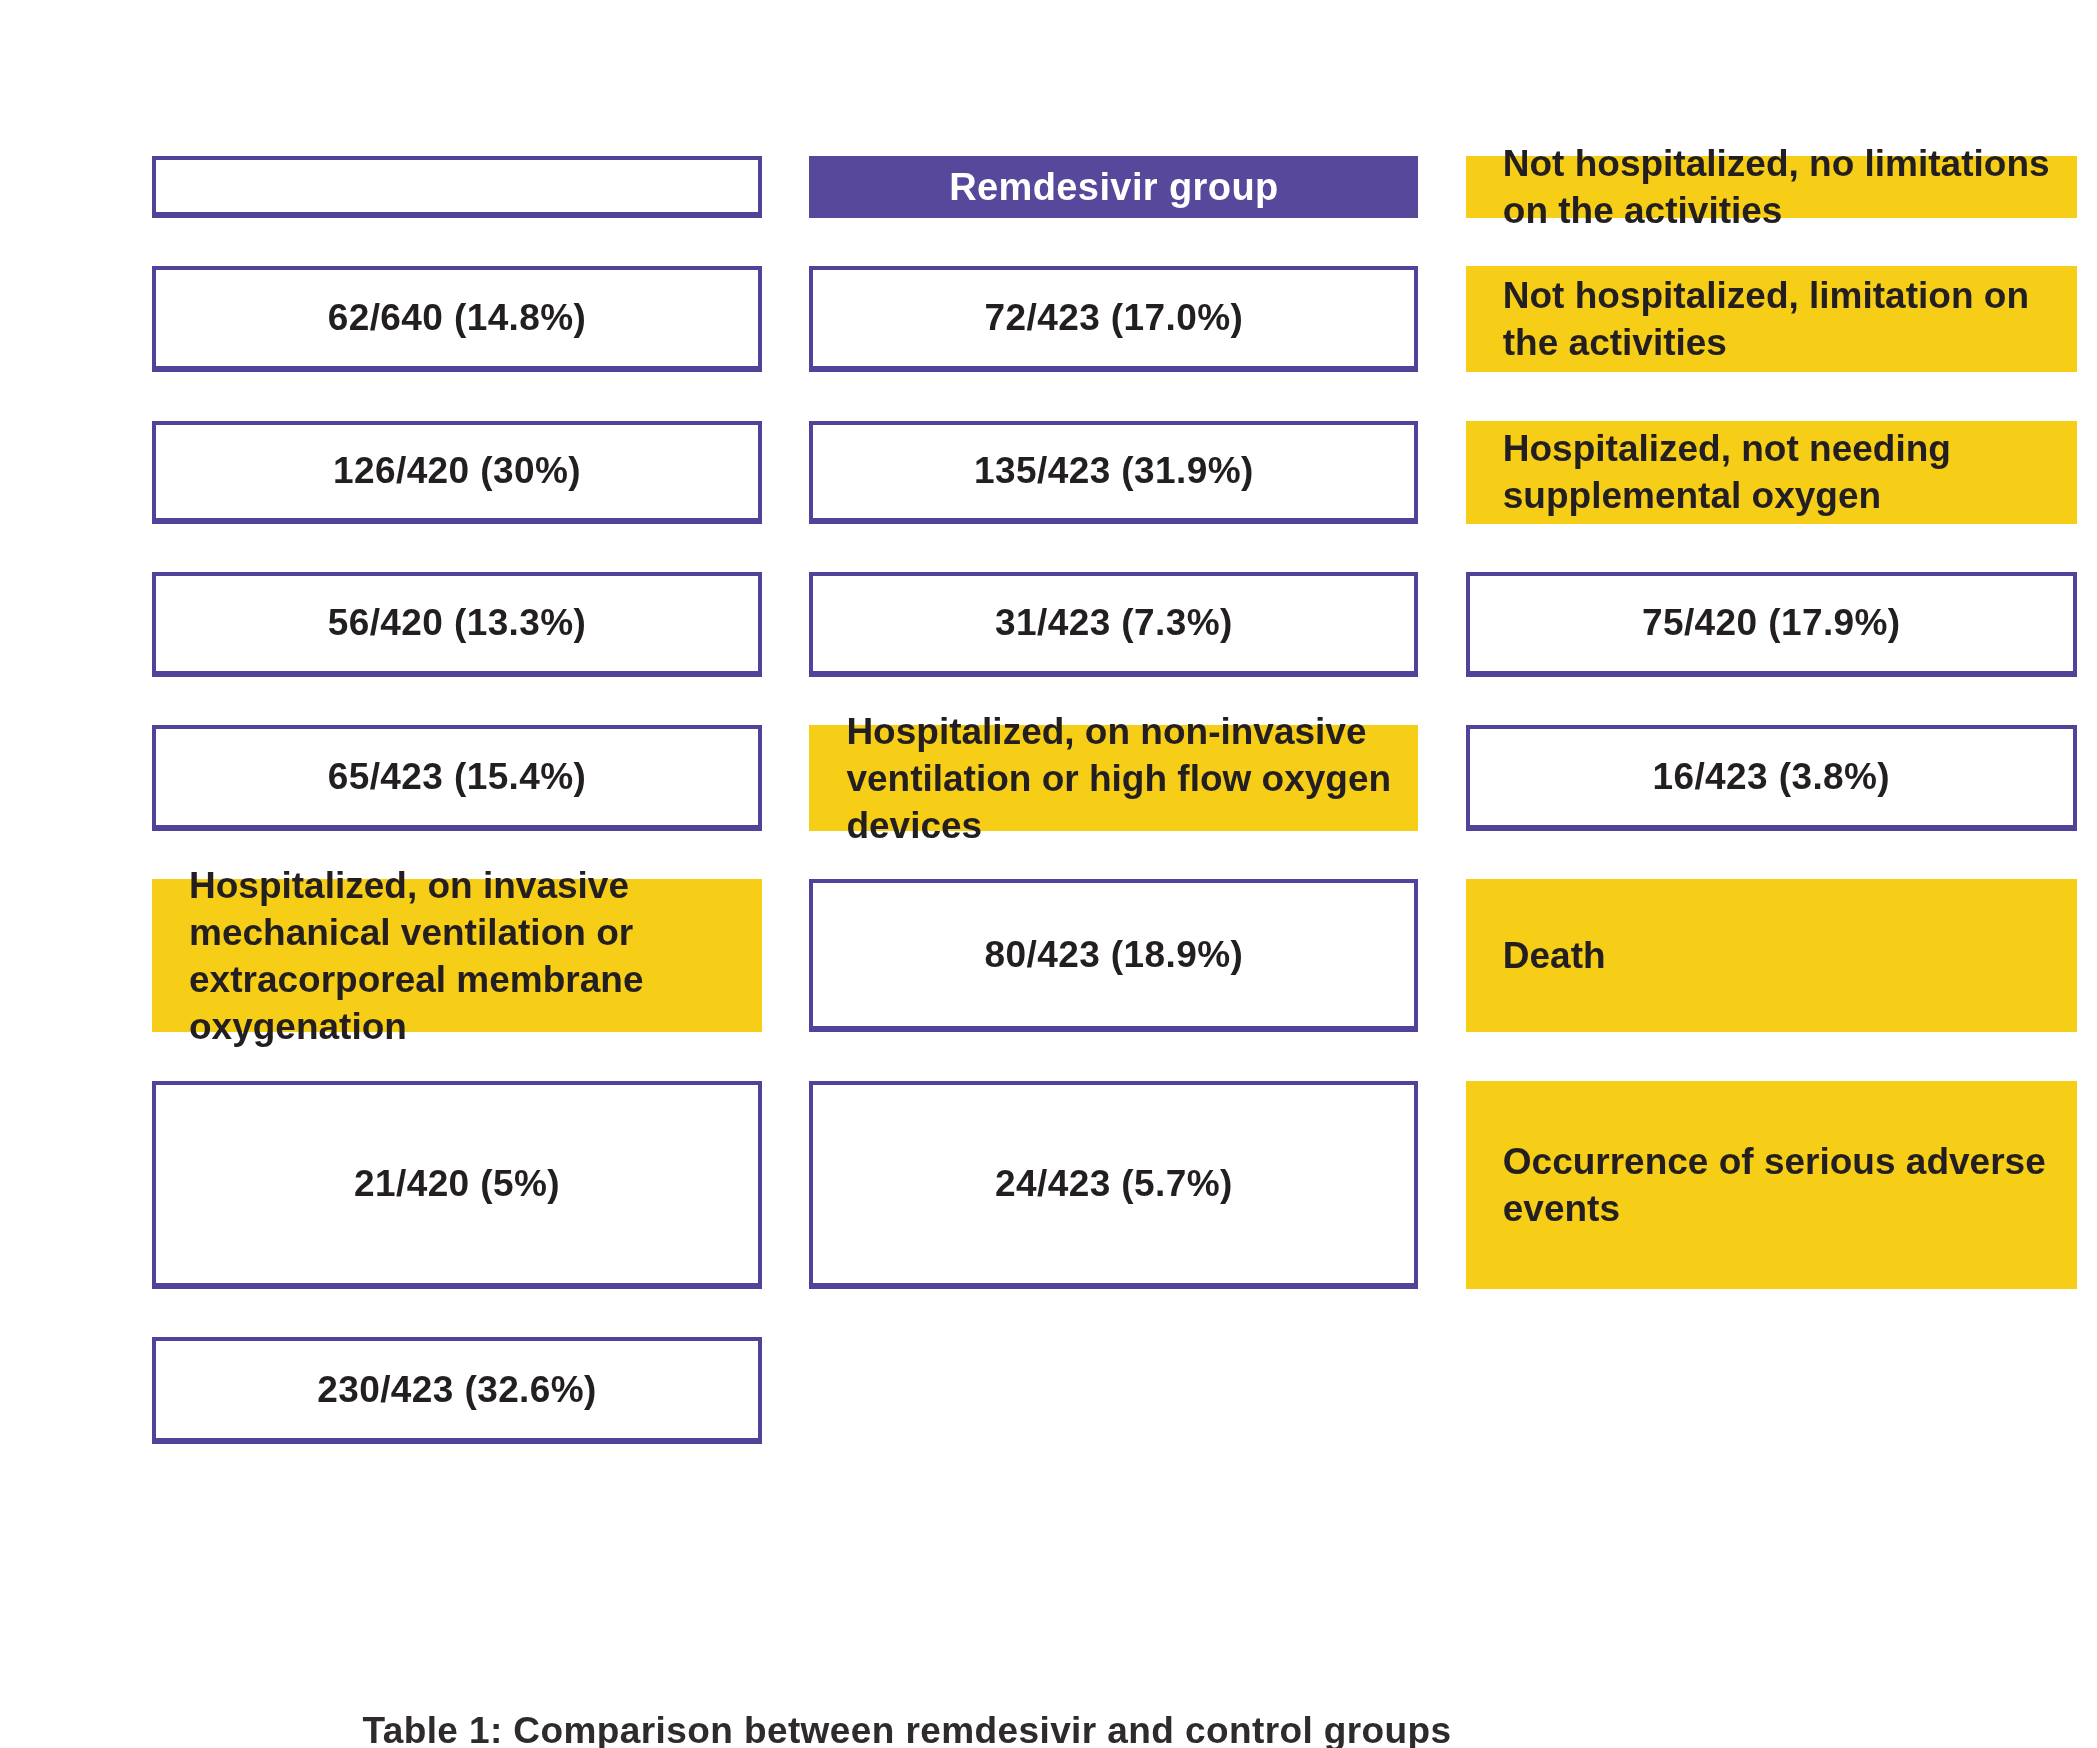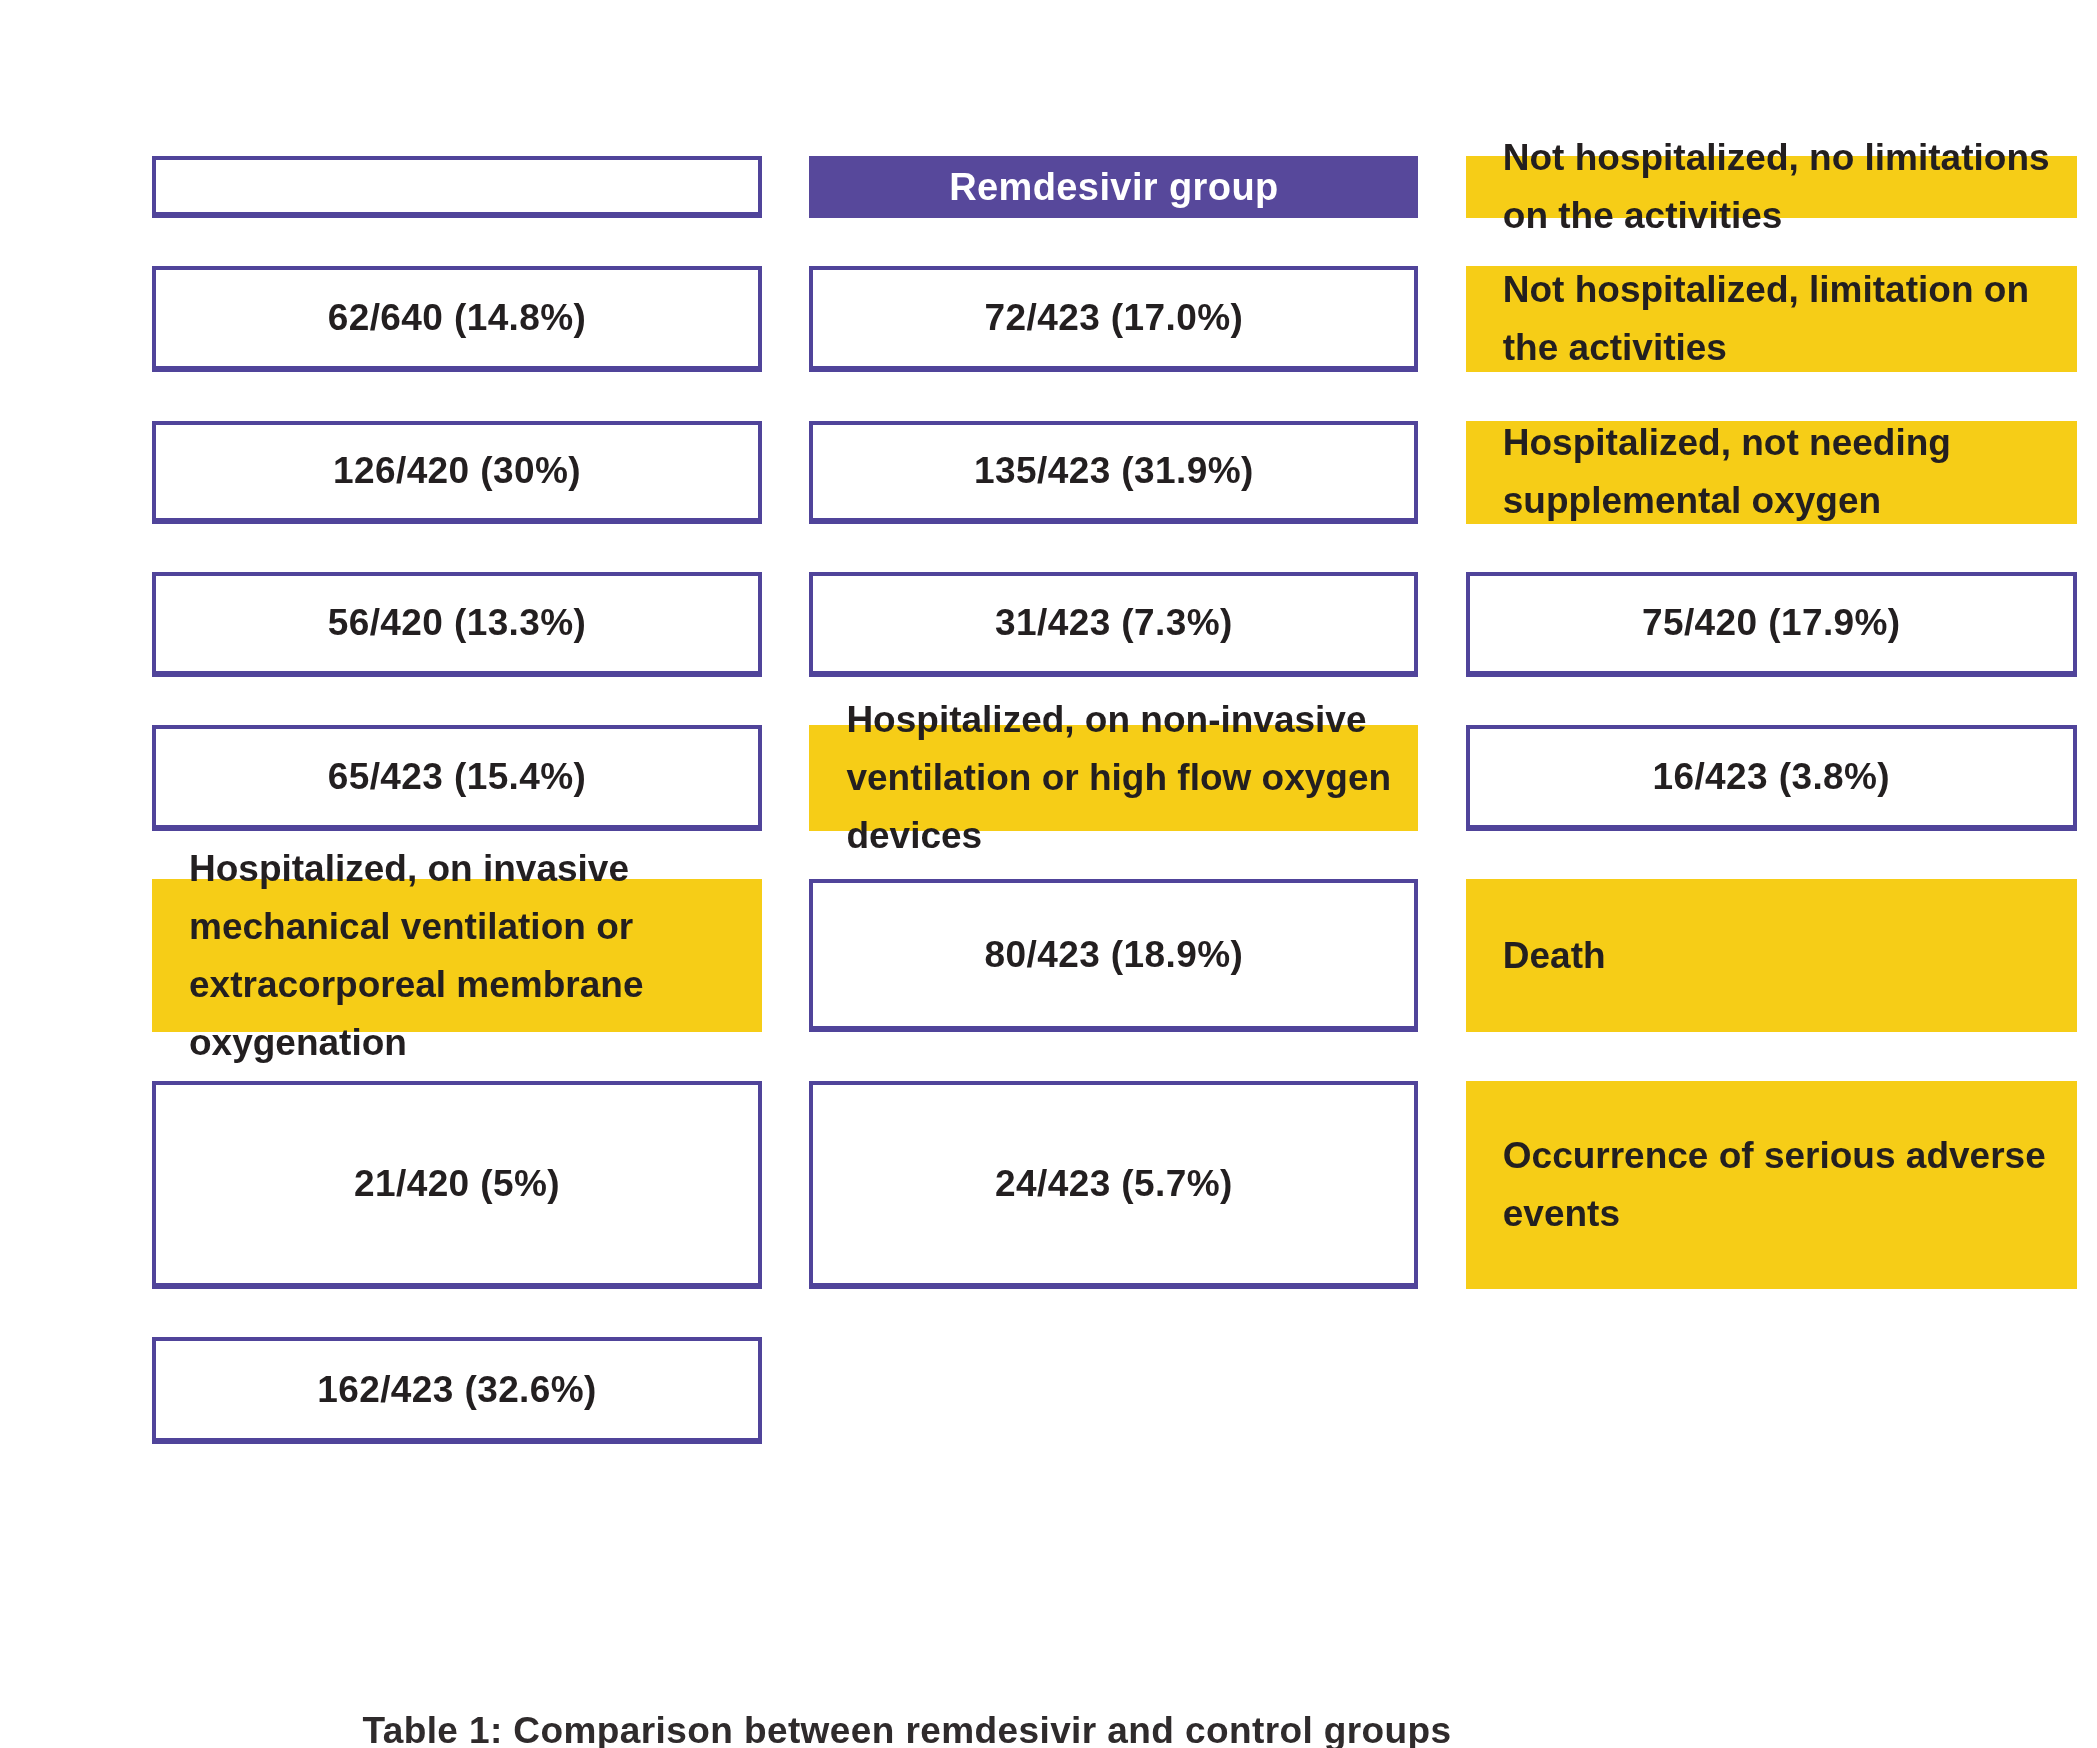--- a/index.html
+++ b/index.html
@@ -45,21 +45,21 @@
     justify-content: center;
     text-align: center;
     letter-spacing: 0.4px;
   }
 
   .row-label {
     background: var(--label-yellow);
     color: var(--text-dark);
     font-size: 37px;
     font-weight: 600;
-    line-height: 58px;
+    line-height: 47px;
     justify-content: flex-start;
     text-align: left;
     padding: 8.1px 24.4px 8.1px 37px;
   }
 
   .data-cell {
     background: #FFFFFF;
     border: 4.1px solid var(--border-purple);
     border-bottom-width: 6.5px;
     color: var(--text-dark);
@@ -109,19 +109,19 @@
     <div class="cell data-cell">16/423 (3.8%)</div>
 
     <div class="cell row-label">Hospitalized, on invasive mechanical ventilation or extracorporeal membrane oxygenation</div>
     <div class="cell data-cell">80/423 (18.9%)</div>
 
     <div class="cell row-label">Death</div>
     <div class="cell data-cell">21/420 (5%)</div>
     <div class="cell data-cell">24/423 (5.7%)</div>
 
     <div class="cell row-label">Occurrence of serious adverse events</div>
-    <div class="cell data-cell">162/423 (32.6%)</div>
+    <div class="cell data-cell">230/423 (32.6%)</div>
 
   </div>
 
   <div class="caption">Table 1: Comparison between remdesivir and control groups</div>
 </div>
 
 
 </body></html>

